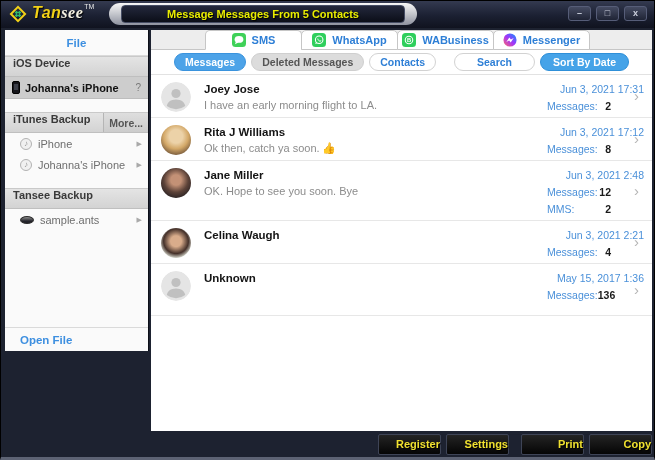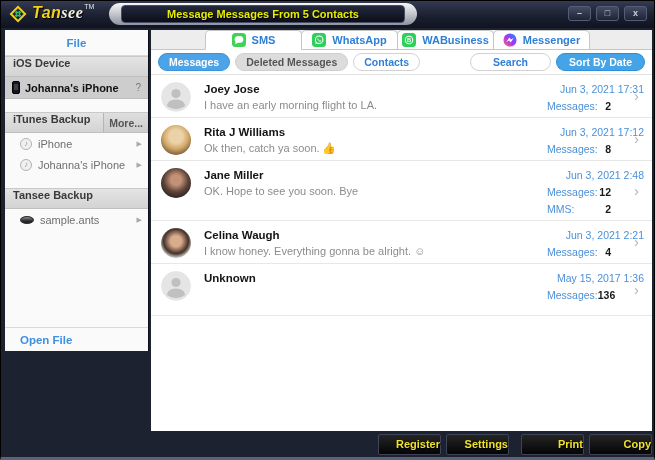--- a/index.html
+++ b/index.html
@@ -70,21 +70,21 @@
              background:#fff; display:flex; flex-direction:column; }
   .tabbar { height:20px; background:#ededed; display:flex; padding-left:54px;
             border-bottom:1px solid #c6c6c6; }
   .tab { width:97px; display:flex; align-items:center; justify-content:center; gap:6px;
          background:#fff; border:1px solid #c6c6c6; border-bottom:1px solid #c6c6c6;
          border-radius:5px 5px 0 0; margin-bottom:-1px; margin-right:-1px; cursor:default; }
   .tab.active { border-bottom:1px solid #fff; }
   .tab-label { color:#2e7fd6; font-weight:bold; font-size:11px; }
   .tab-icon { width:14px; height:14px; display:block; }
 
-  .filterbar { height:24px; display:flex; align-items:center; padding:0 7px; gap:5px;
+  .filterbar { height:24px; display:flex; align-items:center; padding:0 23px; gap:5px;
                background:#fff; }
   .pill { border-radius:10px; padding:3px 10px; font-size:10.5px; font-weight:bold;
           line-height:1; cursor:default; }
   .pill-active { background:#4da3e8; color:#fff; border:1px solid #3a93dd; }
   .pill-gray { background:#dcdcdc; color:#555; border:1px solid #cfcfcf; }
   .pill-plain { background:#fff; color:#2e7fd6; border:1px solid #d2d2d2; }
   .pill-search { background:#fff; color:#2e7fd6; border:1px solid #d2d2d2; padding:3px 22px; }
   .pill-sort { background:#45a3e8; color:#fff; border:1px solid #2e8fd8; padding:3px 12px; }
   .fspacer { flex:1; }
 
@@ -298,21 +298,20 @@
             <span class="meta-count">2</span>
           </div>
         </div>
         <span class="chevron">›</span>
       </div>
 
       <div class="convo-row">
         <div class="avatar av-photo-celina"></div>
         <div class="row-main">
           <div class="c-name">Celina Waugh</div>
-          <div class="c-preview">I know honey. Everything gonna be alright. ☺</div>
         </div>
         <div class="row-meta">
           <div class="meta-date">Jun 3, 2021 2:21</div>
           <div class="meta-line">
             <span class="meta-label">Messages:</span>
             <span class="meta-count">4</span>
           </div>
         </div>
         <span class="chevron">›</span>
       </div>

